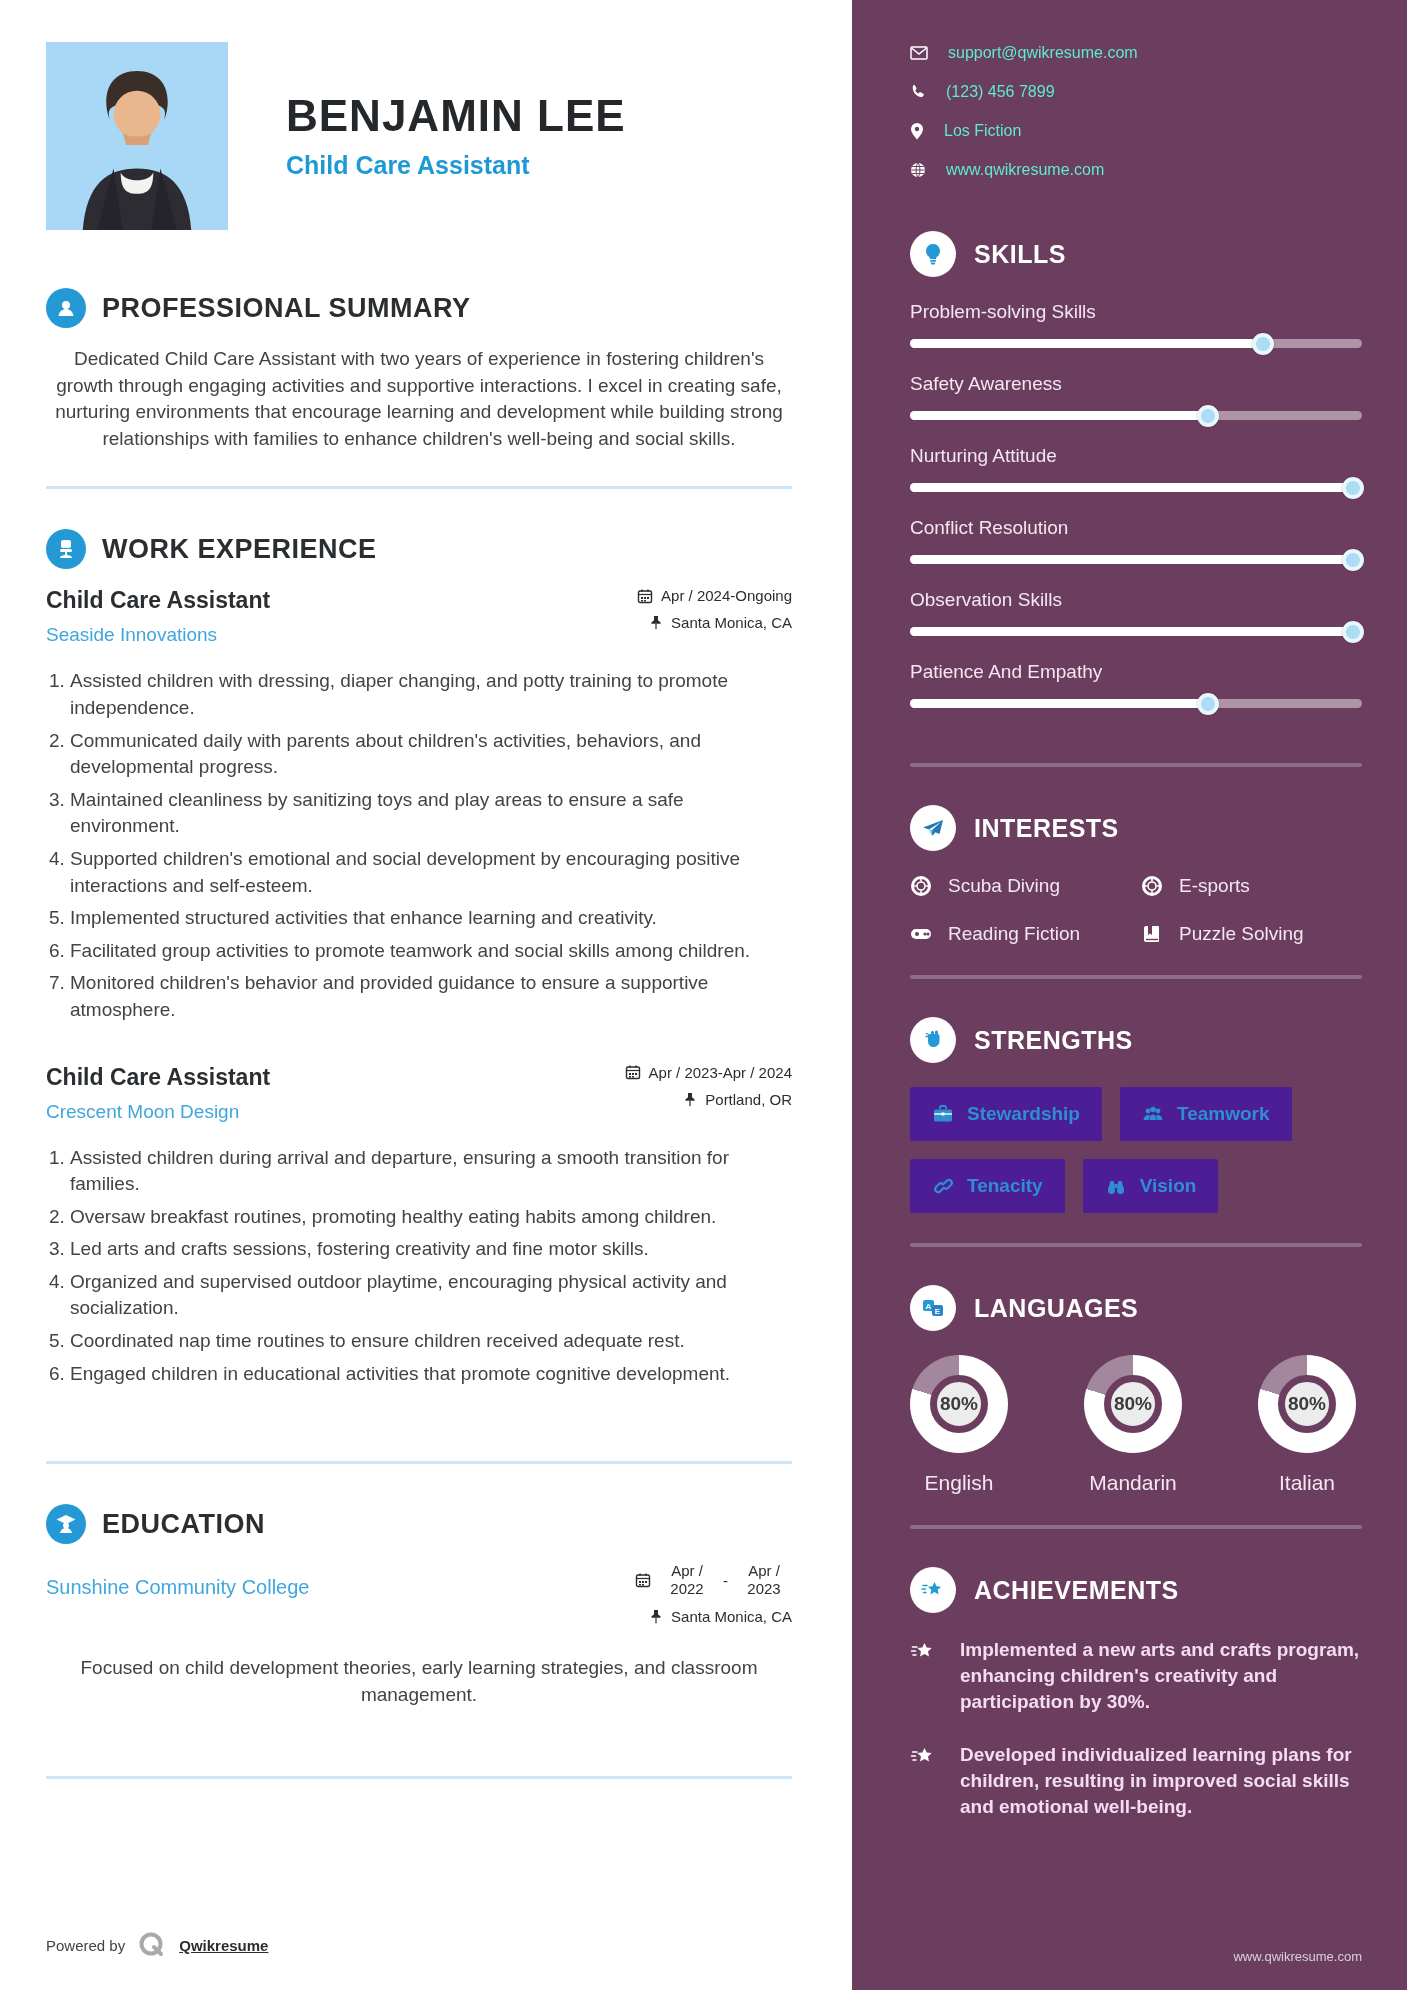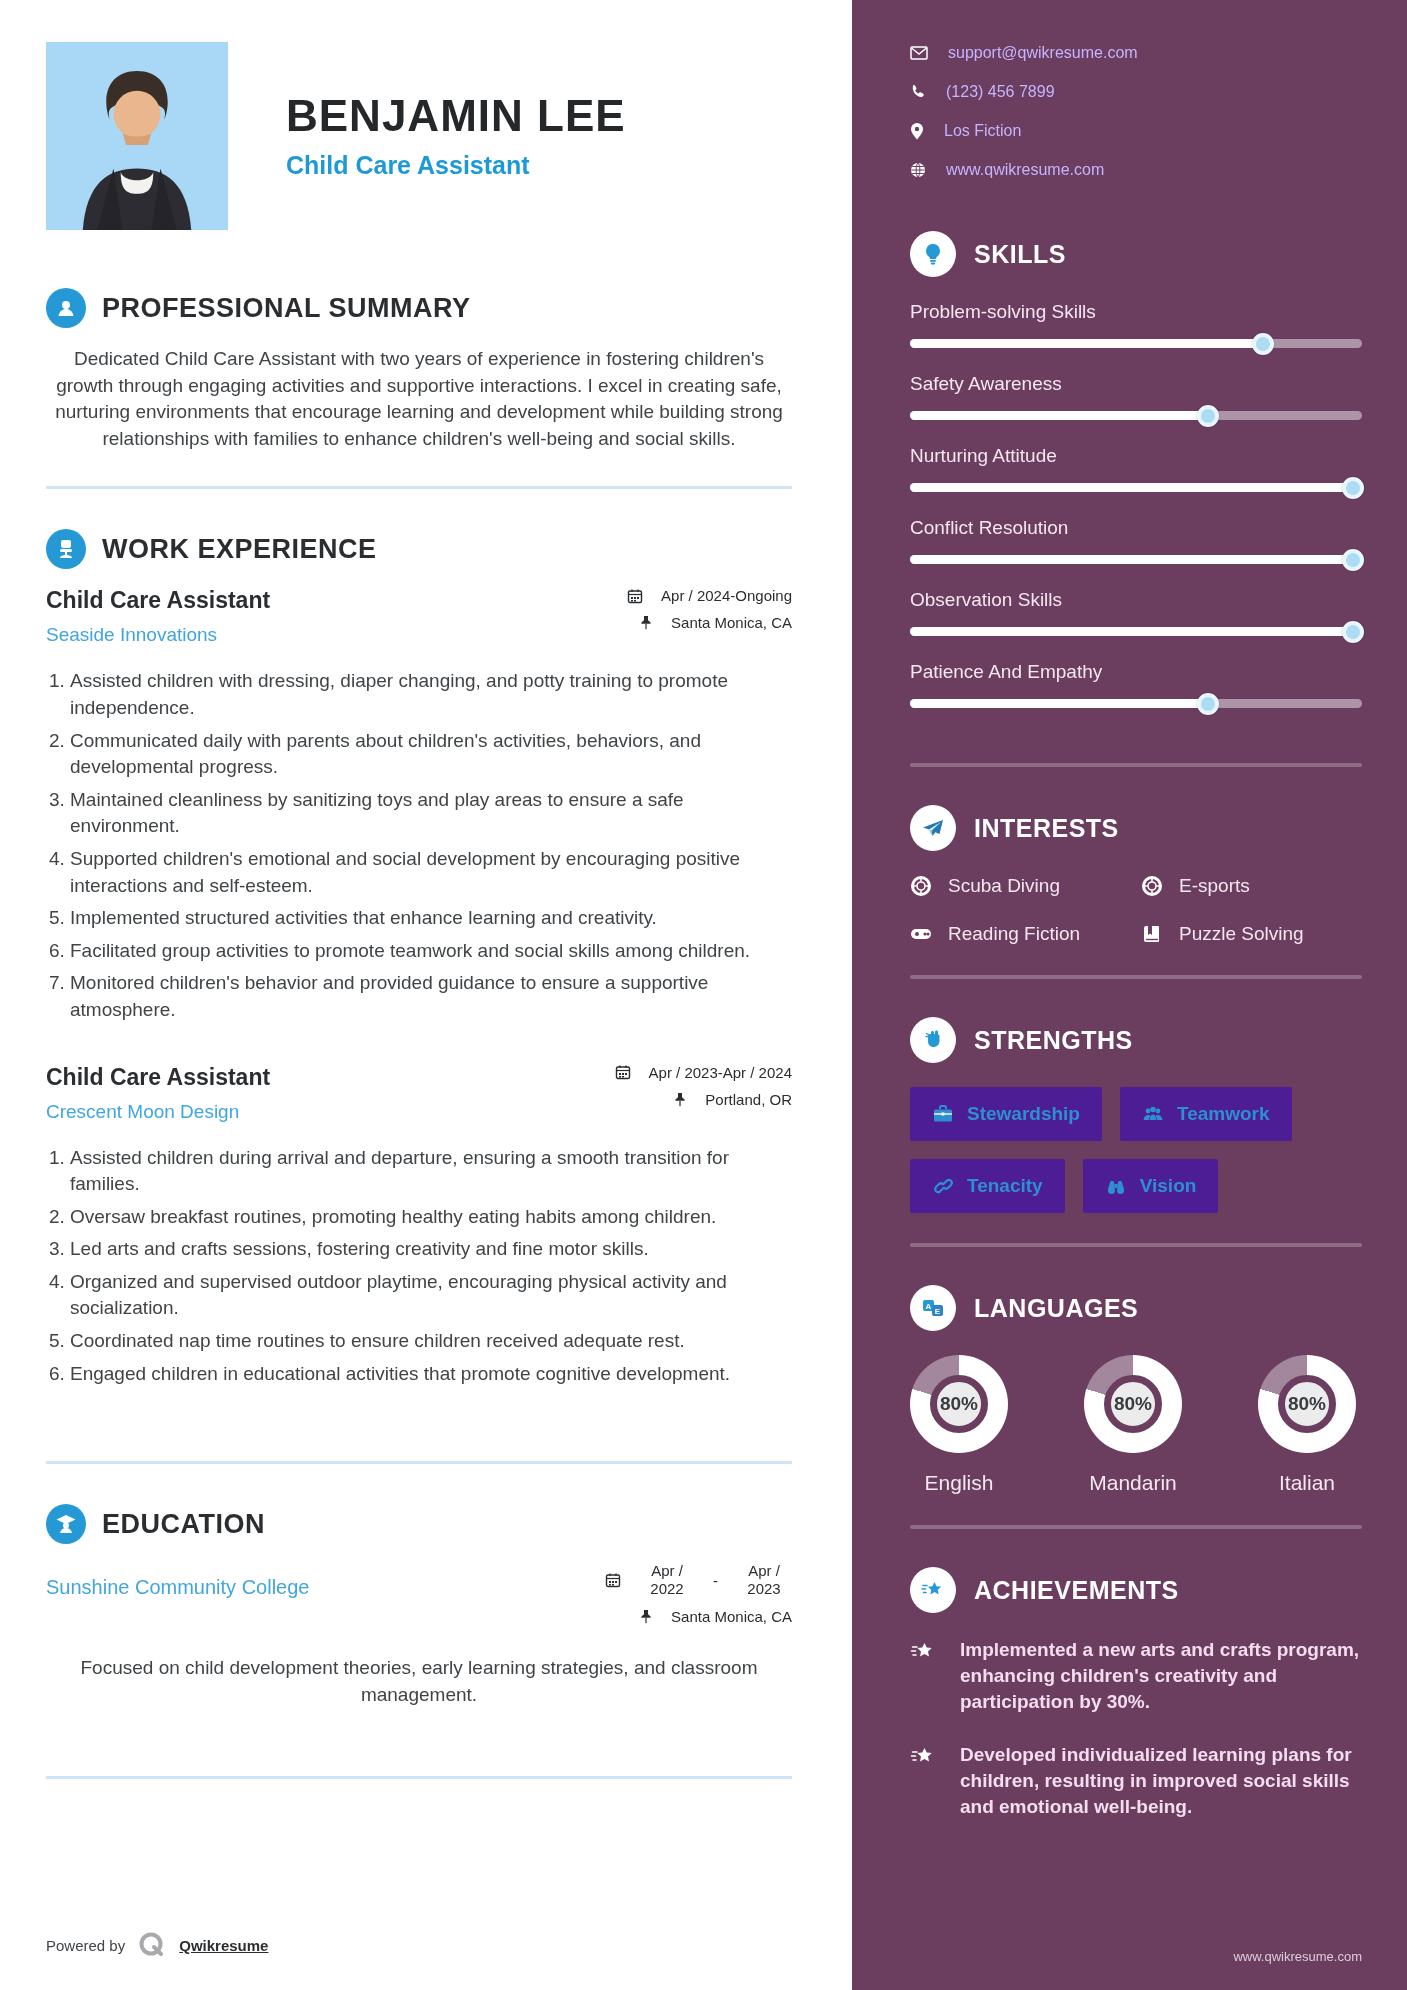--- a/index.html
+++ b/index.html
@@ -23,40 +23,40 @@
 
   .body-text { font-size:19px; line-height:1.4; color:#404447;text-align:center; }
 
   .divider { border:none; height:3px; background:#cde5f6; margin:34px 0 40px 0; }
 
   .job { margin-bottom:34px; }
   .job-top { display:flex; justify-content:space-between; align-items:flex-start; }
   .job-title { font-size:23px; font-weight:bold; color:#2b2e31; }
   .job-company { font-size:19px; color:#41a6de; margin-top:10px; display:inline-block; text-decoration:none; }
   .job-meta { text-align:right; font-size:15px; color:#2b2e31; flex:0 0 auto; }
-  .meta-row { display:flex; align-items:center; justify-content:flex-end; gap:18px; margin-bottom:10px; }
+  .meta-row { display:flex; align-items:center; justify-content:flex-end; gap:8px; margin-bottom:10px; }
   .meta-row svg { flex:0 0 auto; }
   .job ol { margin-top:22px; padding-left:24px; }
   .job ol li { font-size:19px; line-height:1.4; color:#404447; margin-bottom:6px; }
 
   .edu-degree { font-size:23px; font-weight:bold; color:#2b2e31; max-width:430px; line-height:1.25; }
   .edu-school { font-size:20px; color:#41a6de; margin-top:14px; display:inline-block; text-decoration:none; }
   .edu-desc { margin-top:20px; }
   .edu-date { width:56px; text-align:center; line-height:1.2; display:inline-block; }
 
   .footer { margin-top:auto; display:flex; align-items:center; gap:12px; padding-top:20px; }
   .powered { font-size:15px; color:#3f4347; }
   .q-logo { width:30px; height:30px; }
   .brand-link { font-size:15px; color:#2b2e31; text-decoration:underline; font-weight:bold; }
 
   
   .sidebar { width:555px; flex:0 0 auto; background:#6b3d5f; color:#fff; padding:44px 45px 26px 58px; display:flex; flex-direction:column; }
 
   .contact { display:flex; flex-direction:column; gap:21px; margin-bottom:52px; }
-  .contact-row { display:flex; align-items:center; gap:20px; font-size:16px; color:#c4b5fd; text-decoration:none; }
+  .contact-row { display:flex; align-items:center; gap:20px; font-size:16px; color:#5eead4; text-decoration:none; }
   .contact-row svg { flex:0 0 auto; }
 
   .side-head { display:flex; align-items:center; gap:18px; margin-bottom:24px; }
   .side-badge { width:46px; height:46px; border-radius:50%; background:#fff; display:flex; align-items:center; justify-content:center; flex:0 0 auto; }
   .side-badge svg { width:26px; height:26px; }
   .side-title { font-size:25px; font-weight:bold; color:#fff; letter-spacing:.5px; }
 
   .skill { margin-bottom:25px; }
   .skill-name { font-size:19px; color:#f4e7f0; margin-bottom:16px; }
   .slider { position:relative; height:9px; border-radius:5px; background:rgba(255,255,255,.45); }

